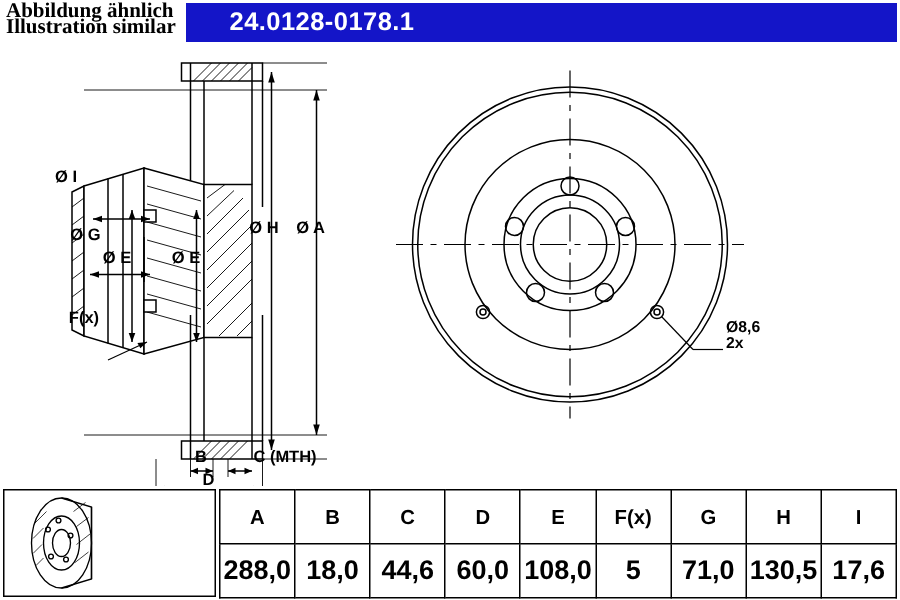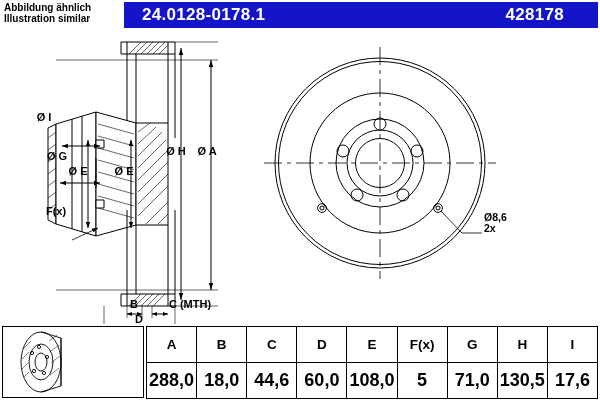--- a/index.html
+++ b/index.html
@@ -27,36 +27,37 @@
     position: absolute;
     left: 124px;
     top: 2px;
     width: 474px;
     height: 26px;
     background: #1415c8;
     color: #ffffff;
     display: flex;
     align-items: center;
     justify-content: space-between;
-    padding: 0 18px;
+    padding: 0 29px;
     box-sizing: border-box;
     font-weight: bold;
     font-size: 17px;
     letter-spacing: 0.3px;
   }
   .header .ref-no { padding-right: 16px; }
 
   
   .illus-note {
     position: absolute;
     left: 4px;
     top: 3px;
-    font-size: 10px;
+    font-size: 14px;
     font-weight: bold;
     line-height: 10.5px;
+    font-family: Liberation Serif, serif;
   }
 
   
   .drawing {
     position: absolute;
     left: 0;
     top: 28px;
     width: 543px;
     height: 296px;
   }
@@ -102,21 +103,20 @@
   }
   .thumb-box svg { display:block; }
 </style>
 </head>
 <body>
 
 <div class="page">
 
   <div class="header">
     <span>24.0128-0178.1</span>
-    <span class="ref-no">428178</span>
   </div>
 
   <div class="illus-note">
     <div>Abbildung ähnlich</div>
     <div>Illustration similar</div>
   </div>
 
   <div class="drawing">
     <svg width="600" height="296" viewBox="0 0 600 296" xmlns="http://www.w3.org/2000/svg">
       <g stroke="#000" fill="none" stroke-width="1">

